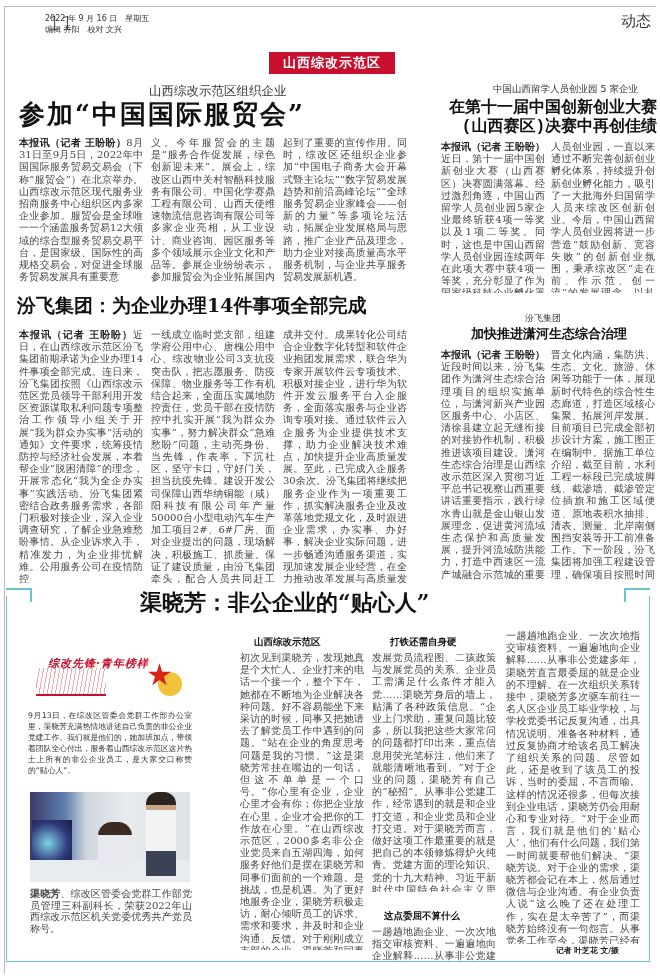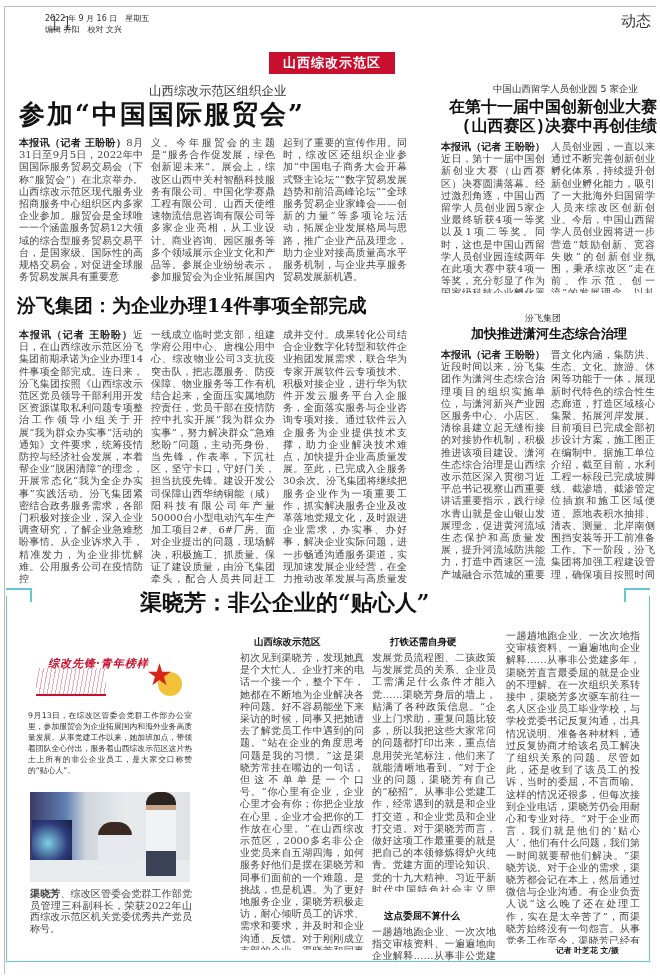--- a/index.html
+++ b/index.html
@@ -105,21 +105,21 @@
 <div class="box-bracket-rv"></div>
 <div class="a5-title">渠晓芳：非公企业的“贴心人”</div>
 
 <div class="banner">
   <div class="banner-wall"></div>
   <div class="banner-gold"></div>
   <div class="banner-star">★</div>
   <div class="banner-text">综改先锋·青年榜样</div>
 </div>
 
-<div class="intro">9月13日，在综改区管委会党群工作部办公室里，参加服贸会为企业拓展国内和海外业务高质量发展。从事党建工作以来，她加班加点，带领着团队全心付出，服务着山西综改示范区这片热土上所有的非公企业员工，是大家交口称赞的“贴心人”。</div>
+<div class="intro">9月13日，在综改区管委会党群工作部办公室里，渠晓芳充满热情地讲述自己负责的非公企业党建工作。我们就是他们的，她加班加点，带领着团队全心付出，服务着山西综改示范区这片热土上所有的非公企业员工，是大家交口称赞的“贴心人”。</div>
 
 <div class="photo" title="渠晓芳在办公室工作">
   <div class="photo-screen"></div>
   <div class="photo-desk"></div>
   <div class="photo-person1"></div>
   <div class="photo-person2"></div>
 </div>
 
 <div class="caption">
   <b>渠晓芳</b><span>、综改区管委会党群工作部党员管理三科副科长，荣获2022年山西综改示范区机关党委优秀共产党员称号。</span>

